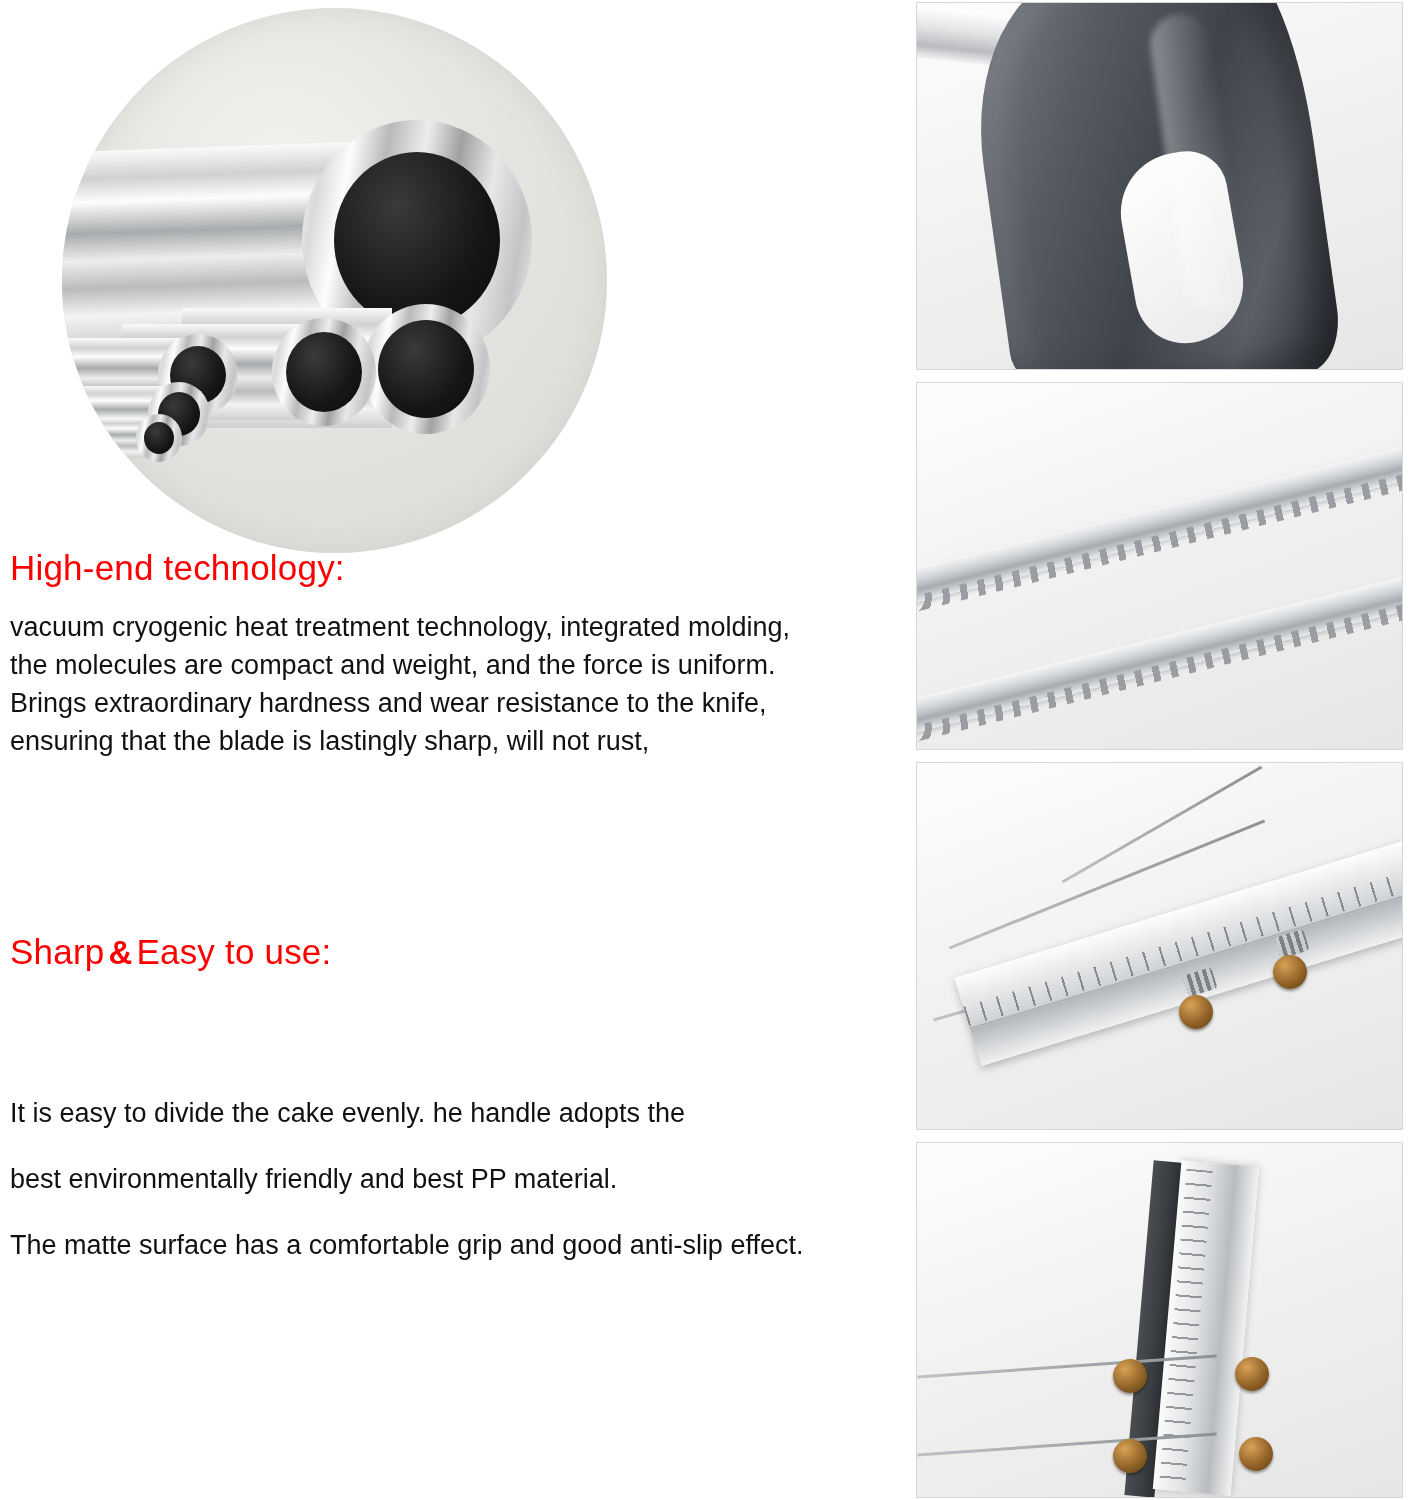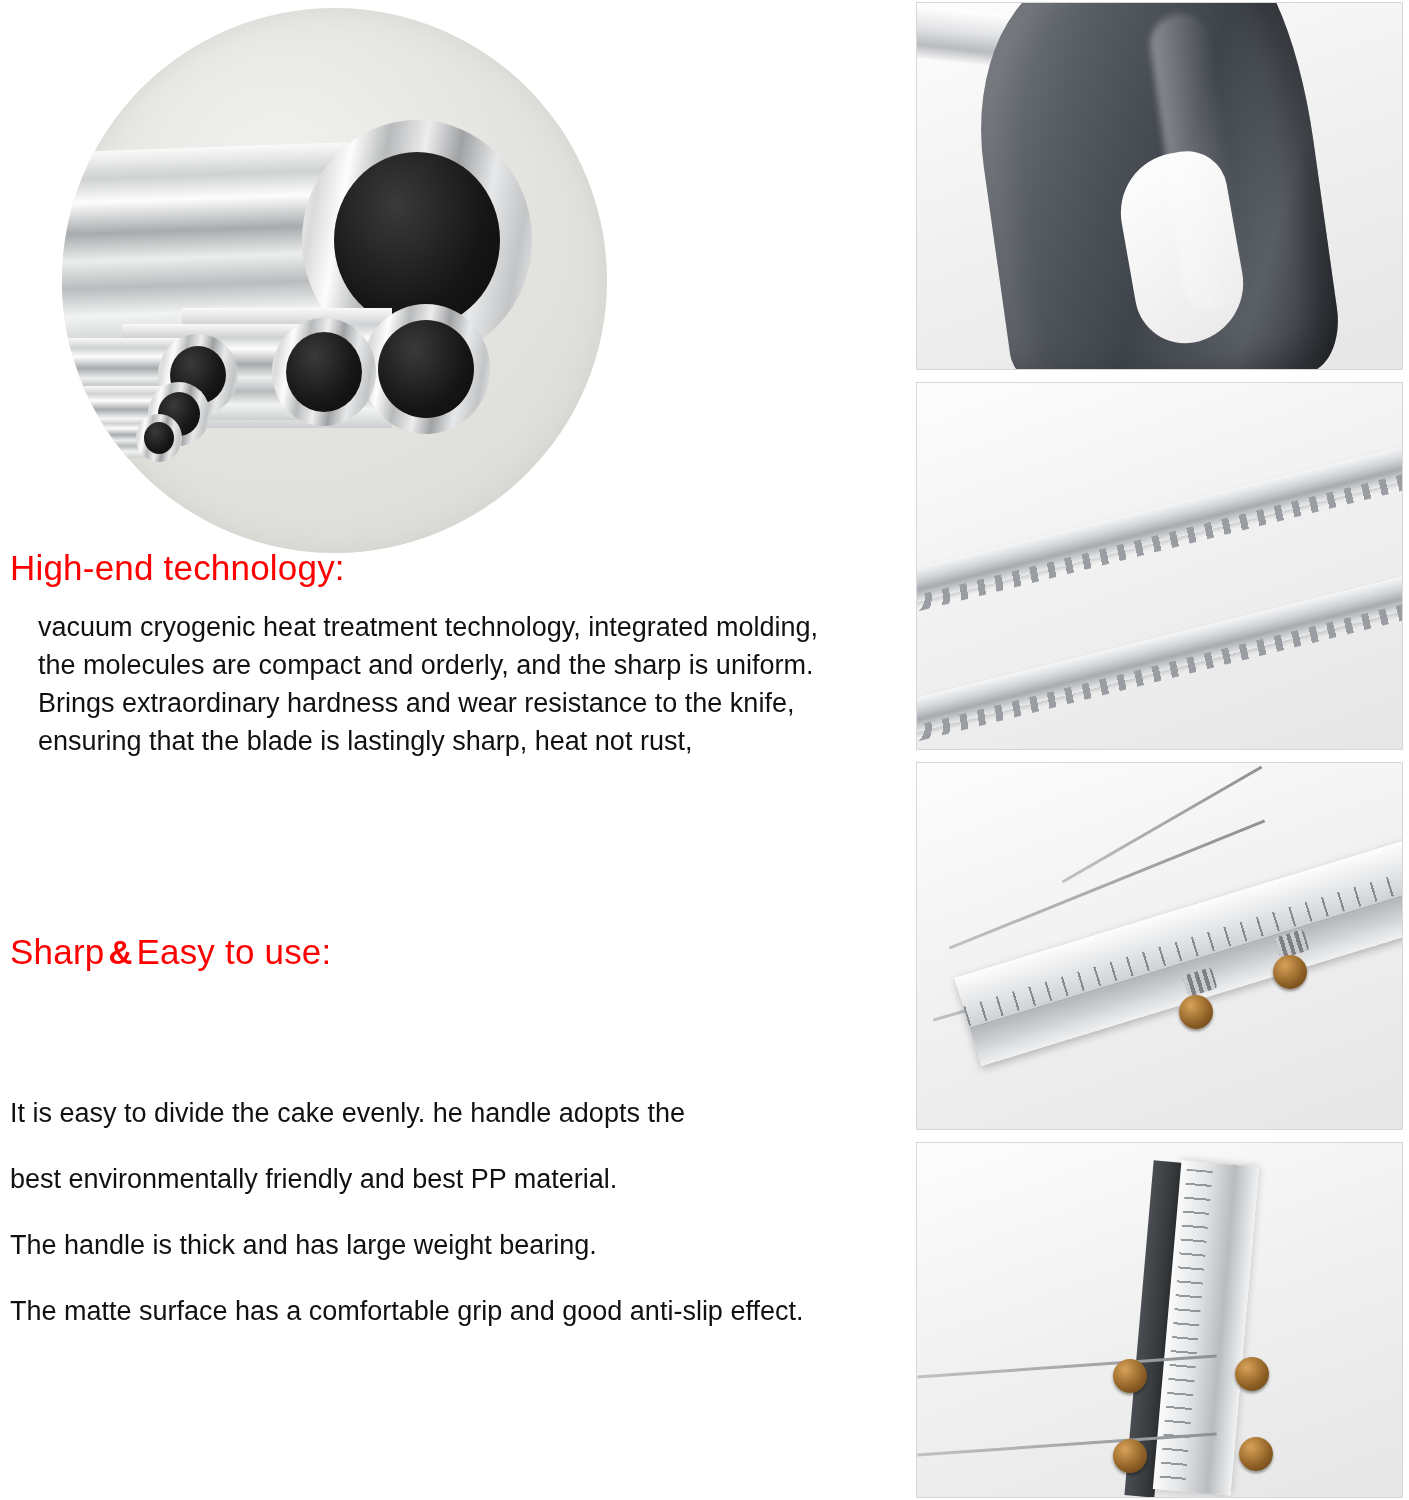--- a/index.html
+++ b/index.html
@@ -85,21 +85,21 @@
   }
 
   .body-block {
     position: absolute;
     left: 10px;
     color: #111111;
     font-size: 27px;
     line-height: 38px;
     white-space: nowrap;
   }
-  .body-tech { top: 608px; margin-left: 28px; }
+  .body-tech { top: 608px; }
   .body-tech div { }
 
   .body-sharp {
     position: absolute;
     left: 10px;
     top: 1080px;
     color: #111111;
     font-size: 27px;
     line-height: 66px;
     white-space: nowrap;
@@ -278,32 +278,31 @@
 
         <div class="tube-body" style="left:0px; top:410px; width:96px; height:40px;"></div>
         <div class="tube-ring" style="left:74px; top:406px; width:46px; height:48px;"></div>
         <div class="tube-hole" style="left:82px; top:414px; width:30px; height:32px;"></div>
       </div>
     </div>
 
     <div class="headline h1-tech">High-end technology:</div>
     <div class="body-block body-tech">
       <div>vacuum cryogenic heat treatment technology, integrated molding,</div>
-      <div>the molecules are compact and orderly, and the sharp is uniform.</div>
+      <div>the molecules are compact and weight, and the force is uniform.</div>
       <div>Brings extraordinary hardness and wear resistance to the knife,</div>
-      <div>ensuring that the blade is lastingly sharp, heat not rust,</div>
+      <div>ensuring that the blade is lastingly sharp, will not rust,</div>
     </div>
 
     <div class="headline h2-sharp">
       <span>Sharp</span><span class="amp">&amp;</span><span>Easy to use:</span>
     </div>
     <div class="body-sharp">
       <div>It is easy to divide the cake evenly. he handle adopts the</div>
       <div>best environmentally friendly and best PP material.</div>
-      <div>The handle is thick and has large weight bearing.</div>
       <div>The matte surface has a comfortable grip and good anti-slip effect.</div>
     </div>
   </div>
 
   <div class="right-col">
 
     <div class="photo p1">
       <div class="bg-light"></div>
       <div class="handle-shaft"></div>
       <div class="handle-grip"></div>

